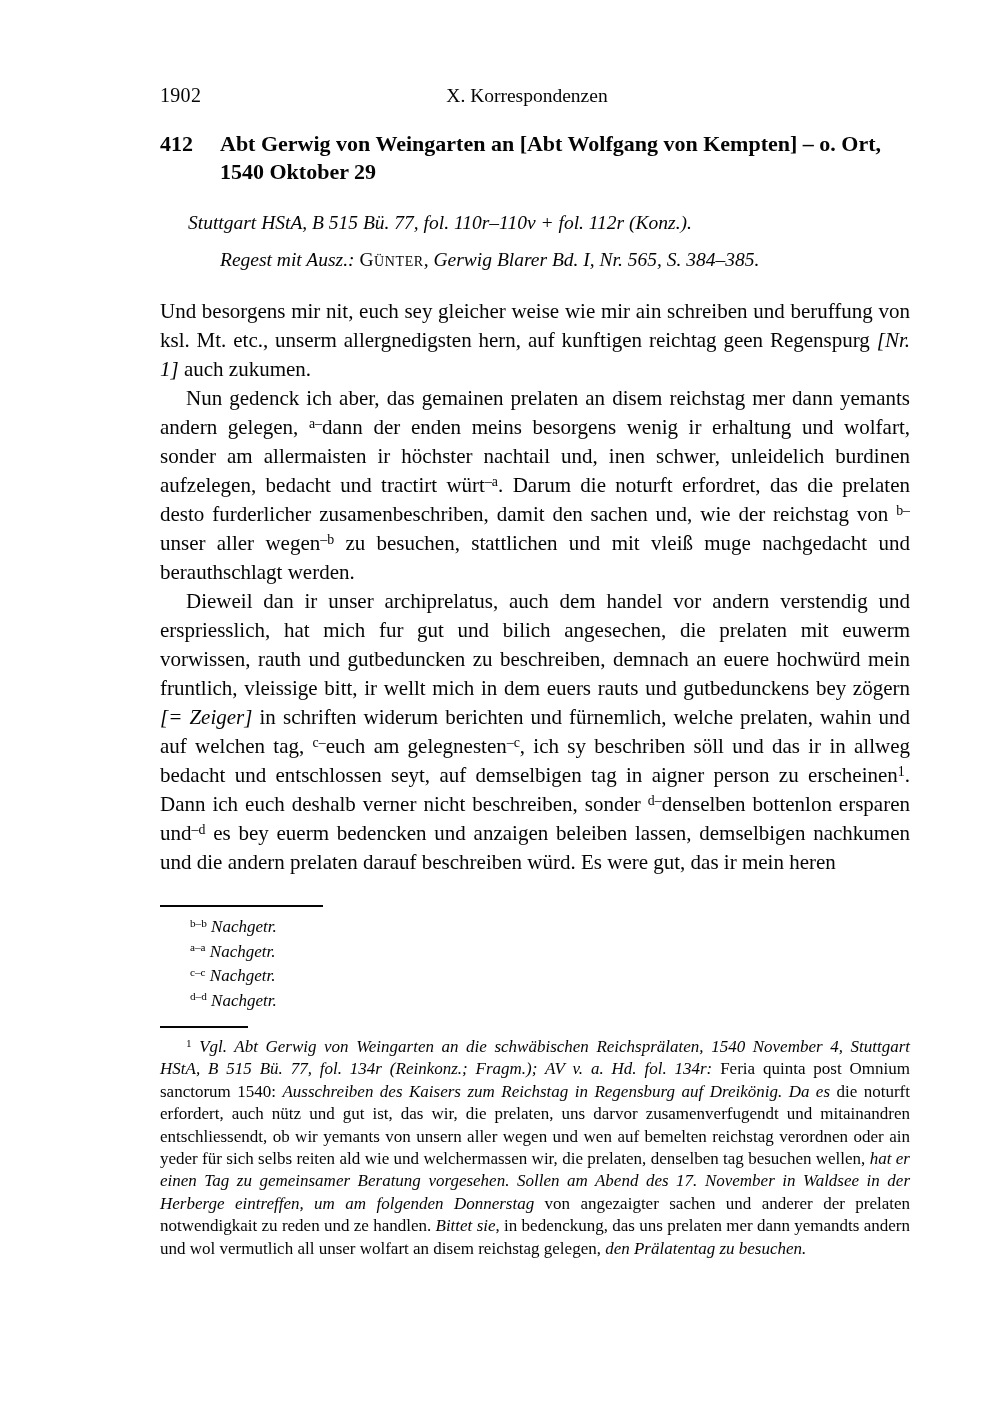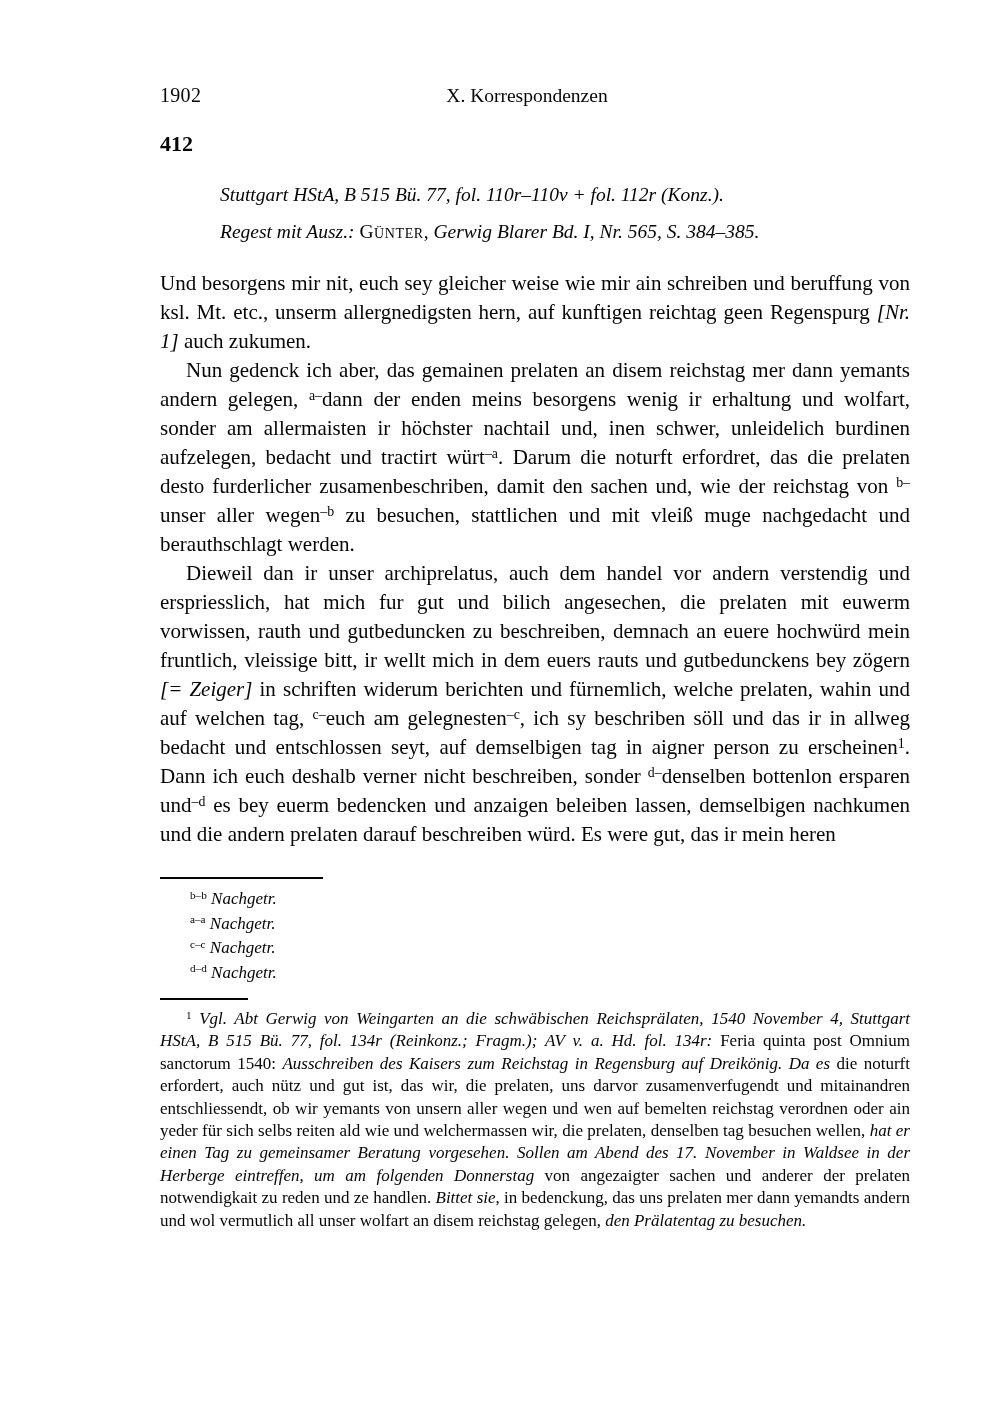--- a/index.html
+++ b/index.html
@@ -17,21 +17,21 @@
     padding: 84px 94px 16px 160px;
   }
   
   .header-row { position: relative; height: 26px; }
   .folio { position: absolute; left: 0; top: 0; font-size: 20px; letter-spacing: 0.3px; }
   .running-head { position: absolute; left: 0; right: 16px; top: 1px; text-align: center; font-size: 19.5px; }
   
   .entry-head { display: flex; margin-top: 20px; font-weight: bold; font-size: 22px; line-height: 28px; }
   .entry-number { width: 60px; flex: 0 0 60px; }
   
-  .src-line { margin: 26px 0 0 60px; font-style: italic; font-size: 19.5px; }
+  .src-line { margin: 26px 0 0 28px; font-style: italic; font-size: 19.5px; }
   .regest-line { margin: 15px 0 0 60px; font-size: 19.5px; }
   
   .body-text { margin-top: 26px; font-size: 21px; line-height: 29px; text-align: justify; }
   .para { text-align: justify; }
   .para.indent { text-indent: 26px; }
   
   .apparatus { margin-top: 28px; }
   .rule-long { width: 163px; border-top: 2px solid #050505; }
   .rule-short { width: 88px; border-top: 2px solid #050505; margin-top: 13px; }
   .app-entries { margin-top: 8px; padding-left: 30px; font-size: 17px; line-height: 24.5px; }
@@ -47,20 +47,24 @@
 
 <div class="page">
 
   <div class="header-row">
     <span class="folio">1902</span>
     <span class="running-head">X. Korrespondenzen</span>
   </div>
 
   <div class="entry-head">
     <span class="entry-number">412</span>
+    <span class="entry-title">
+      <span class="entry-title-line">Abt Gerwig von Weingarten an [Abt Wolfgang von Kempten] – o. Ort,</span><br>
+      <span class="entry-title-line">1540 Oktober 29</span>
+    </span>
   </div>
 
   <div class="src-line">Stuttgart HStA, B 515 Bü. 77, fol. 110r–110v + fol. 112r (Konz.).</div>
 
   <div class="regest-line"><span class="seg-i">Regest mit Ausz.: </span><span class="seg-sc">Günter</span><span class="seg-r">, </span><span class="seg-i">Gerwig Blarer Bd. I, Nr. 565, S. 384–385.</span></div>
 
   <div class="body-text">
     <p class="para"><span class="seg-r">Und besorgens mir nit, euch sey gleicher weise wie mir ain schreiben und beruffung von ksl. Mt. etc., unserm allergnedigsten hern, auf kunftigen reichtag geen Regenspurg </span><span class="seg-i">[Nr. 1]</span><span class="seg-r"> auch zukumen.</span></p>
     <p class="para indent"><span class="seg-r">Nun gedenck ich aber, das gemainen prelaten an disem reichstag mer dann yemants andern gelegen, </span><span class="seg-sup">a–</span><span class="seg-r">dann der enden meins besorgens wenig ir erhaltung und wolfart, sonder am allermaisten ir höchster nachtail und, inen schwer, unleidelich burdinen aufzelegen, bedacht und tractirt würt</span><span class="seg-sup">–a</span><span class="seg-r">. Darum die noturft erfordret, das die prelaten desto furderlicher zusamenbeschriben, damit den sachen und, wie der reichstag von </span><span class="seg-sup">b–</span><span class="seg-r">unser aller wegen</span><span class="seg-sup">–b</span><span class="seg-r"> zu besuchen, stattlichen und mit vleiß muge nachgedacht und berauthschlagt werden.</span></p>
     <p class="para indent"><span class="seg-r">Dieweil dan ir unser archiprelatus, auch dem handel vor andern verstendig und erspriesslich, hat mich fur gut und bilich angesechen, die prelaten mit euwerm vorwissen, rauth und gutbeduncken zu beschreiben, demnach an euere hochwürd mein fruntlich, vleissige bitt, ir wellt mich in dem euers rauts und gutbedunckens bey zögern </span><span class="seg-i">[= Zeiger]</span><span class="seg-r"> in schriften widerum berichten und fürnemlich, welche prelaten, wahin und auf welchen tag, </span><span class="seg-sup">c–</span><span class="seg-r">euch am gelegnesten</span><span class="seg-sup">–c</span><span class="seg-r">, ich sy beschriben söll und das ir in allweg bedacht und entschlossen seyt, auf demselbigen tag in aigner person zu erscheinen</span><span class="seg-sup">1</span><span class="seg-r">. Dann ich euch deshalb verner nicht beschreiben, sonder </span><span class="seg-sup">d–</span><span class="seg-r">denselben bottenlon ersparen und</span><span class="seg-sup">–d</span><span class="seg-r"> es bey euerm bedencken und anzaigen beleiben lassen, demselbigen nachkumen und die andern prelaten darauf beschreiben würd. Es were gut, das ir mein heren</span></p>

